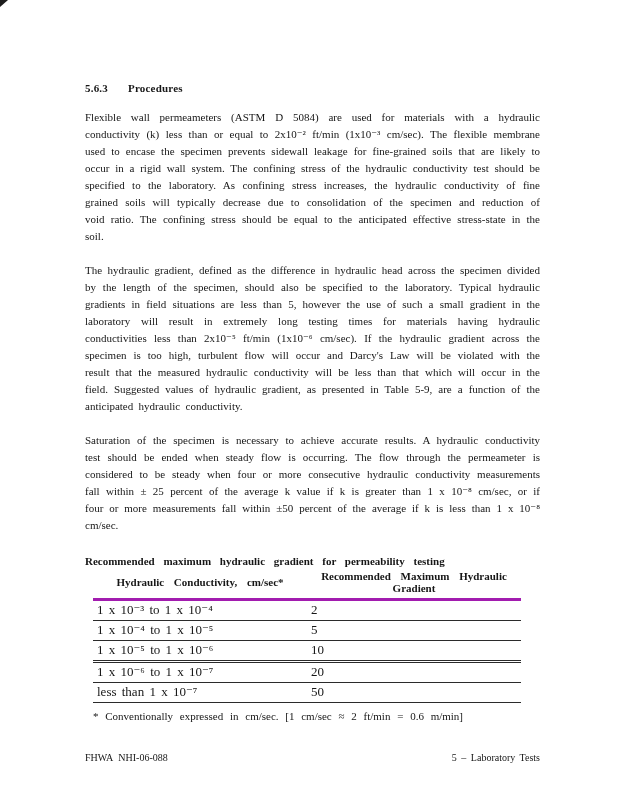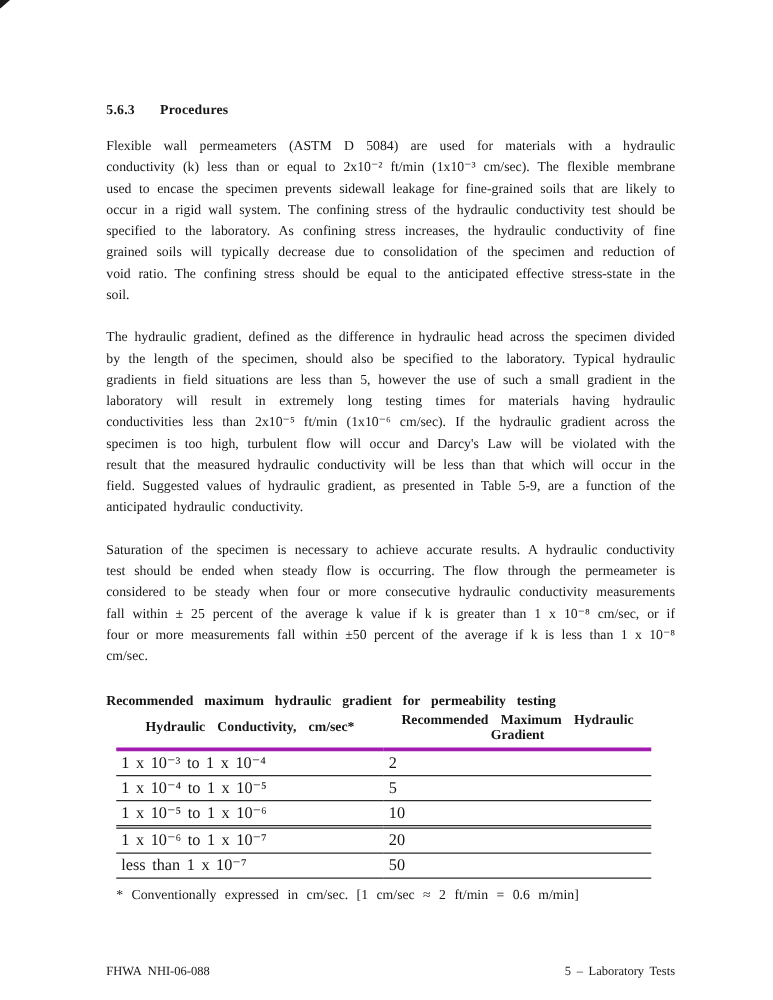--- a/index.html
+++ b/index.html
@@ -62,21 +62,21 @@
     padding: 1px 4px 2px 4px;
     border-bottom: 1px solid #2b2b2b;
   }
   tr.double td { border-bottom: 3px double #2b2b2b; }
   .tbl-footnote {
     font-size: 11px; line-height: 16px;
     margin: 5px 0 0 8px;
     word-spacing: 4px;
   }
   .footer {
-    position: absolute; left: 85px; right: 78px; bottom: 16px;
+    position: absolute; left: 85px; right: 78px; bottom: 36px;
     font-size: 10px; line-height: 13px;
   }
   .footer-row {
     display: flex; justify-content: space-between;
     position: relative;
   }
   .footer-left { text-align: left; word-spacing: 3px; }
   .footer-right { text-align: right; word-spacing: 2px; }
   .footer-center {
     position: absolute; left: 50%; transform: translateX(-50%);

